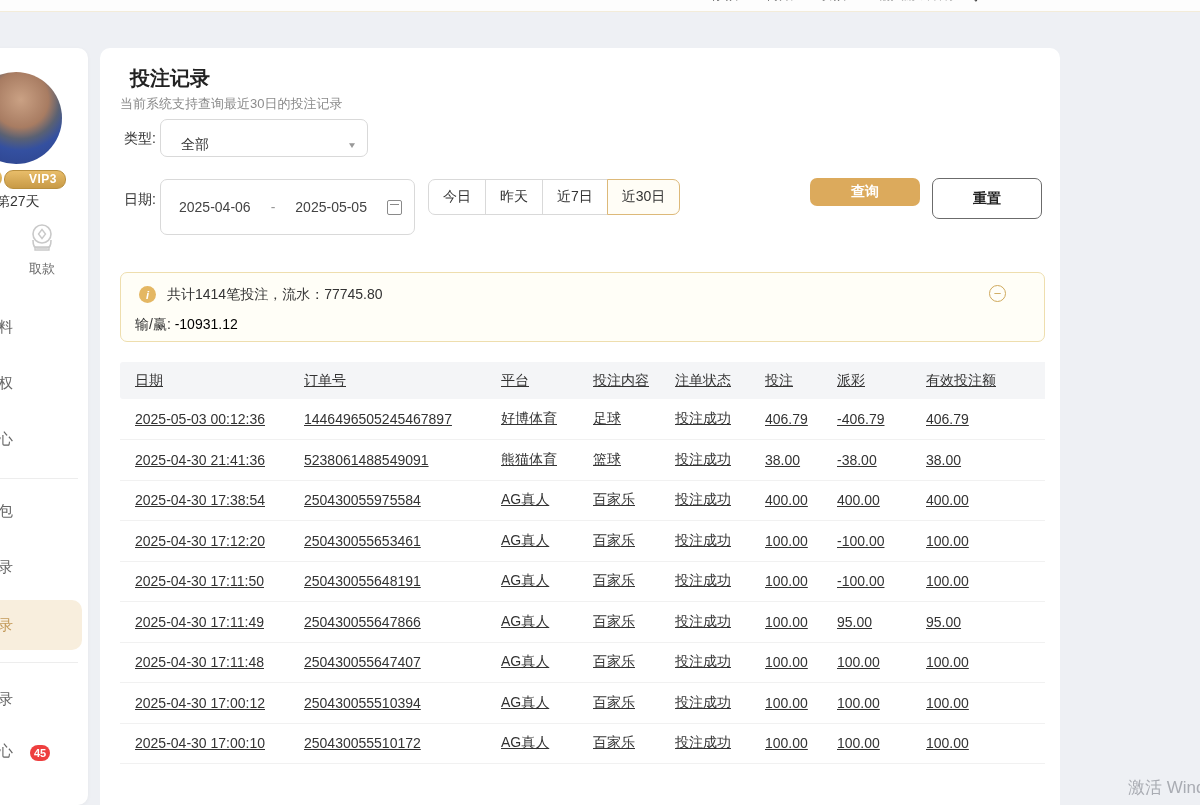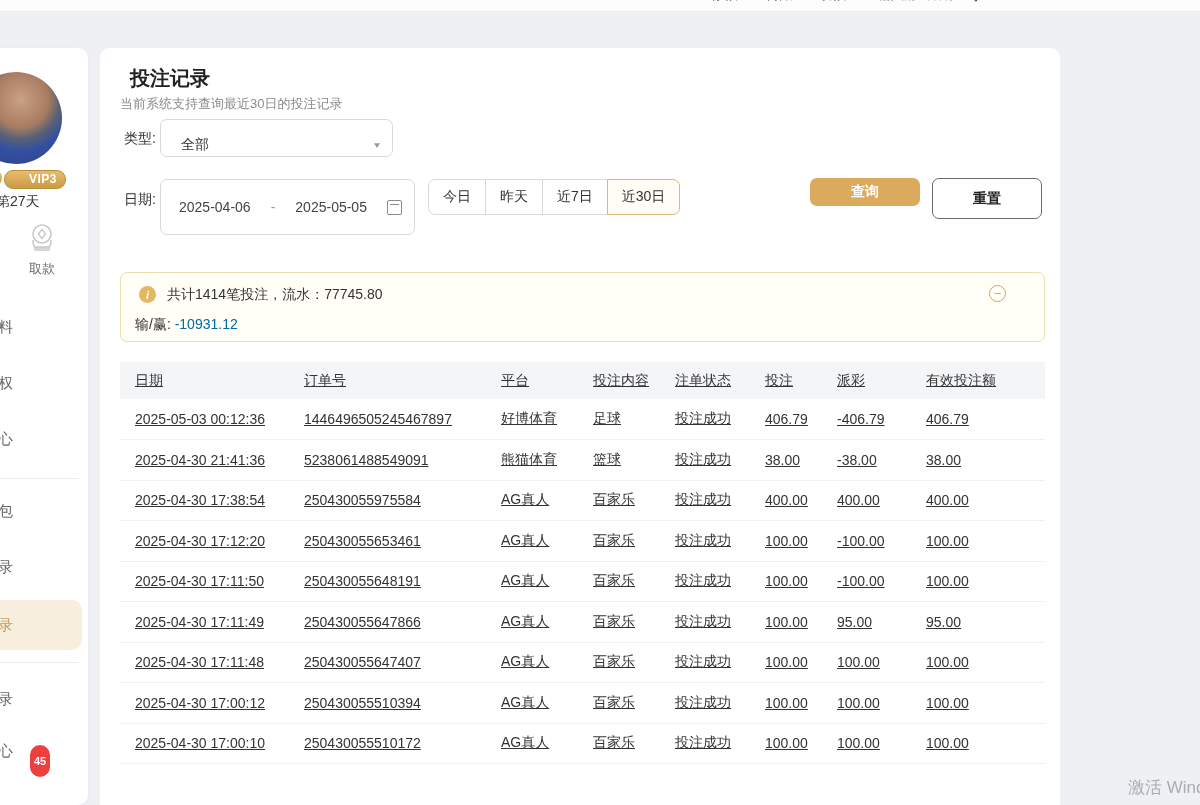--- a/index.html
+++ b/index.html
@@ -44,34 +44,34 @@
   .withdraw svg { display:block; margin:0 auto; }
   .withdraw-label { font-size:13px; color:#666; margin-top:4px; }
   .side-menu-item { position:absolute; left:0; width:100px; font-size:15px; color:#666; padding-left:12px; white-space:nowrap; }
   .side-divider { position:absolute; left:0; width:92px; border-top:1px solid #ededed; }
   .side-active {
     position:absolute; left:0; top:552px; width:96px; height:50px;
     background:#f8eedd; border-radius:10px; display:flex; align-items:center; padding-left:12px;
     color:#c39a5b; font-size:15px;
   }
   .side-badge {
-    position:absolute; left:44px; top:697px; min-width:20px; height:32px; border-radius:10px;
+    position:absolute; left:44px; top:697px; min-width:20px; height:16px; border-radius:10px;
     background:#ee3f3f; color:#fff; font-size:11px; font-weight:bold;
     display:flex; align-items:center; justify-content:center; padding:0 4px;
   }
   
   .main-card {
     position:absolute; left:100px; top:48px; width:960px; height:790px;
     background:#fff; border-radius:10px; z-index:1;
   }
   .page-title { position:absolute; left:30px; top:17px; font-size:20px; font-weight:bold; color:#222; }
   .page-subtitle { position:absolute; left:20px; top:47px; font-size:13px; color:#8b8b8b; }
   .filter-label { position:absolute; font-size:14px; color:#333; }
   .select-box {
-    position:absolute; left:60px; top:71px; width:233px; height:38px;
+    position:absolute; left:60px; top:71px; width:208px; height:38px;
     border:1px solid #d9d9d9; border-radius:7px; background:#fff;
     display:flex; align-items:center; padding:13px 12px 0 20px; font-size:14px; color:#333;
     cursor:pointer;
   }
   .select-box .chev { margin-left:auto; color:#999; font-size:12px; transform:scaleY(0.8); }
   .date-box {
     position:absolute; left:60px; top:131px; width:255px; height:56px;
     border:1px solid #d9d9d9; border-radius:7px; background:#fff;
     display:flex; align-items:center; justify-content:space-between;
     padding:0 12px 0 18px; font-size:14px; color:#444;
@@ -105,21 +105,21 @@
     position:absolute; left:20px; top:224px; width:925px; height:70px;
     background:#fffef7; border:1px solid #eedeae; border-radius:7px;
   }
   .info-icon {
     position:absolute; left:18px; top:13px; width:17px; height:17px; border-radius:50%;
     background:#e4b763; color:#fff; font-size:11px; font-weight:bold; font-style:italic;
     display:flex; align-items:center; justify-content:center;
   }
   .summary-line1 { position:absolute; left:46px; top:13px; font-size:14px; color:#333; }
   .summary-line2 { position:absolute; left:14px; top:43px; font-size:14px; color:#333; }
-  .loss { color:#0369a1; }
+  .loss { color:#000000; }
   .collapse-icon {
     position:absolute; right:38px; top:12px; width:17px; height:17px; border-radius:50%;
     border:1.5px solid #cfa95c; color:#cfa95c; display:flex; align-items:center; justify-content:center;
     font-size:13px; line-height:1; cursor:pointer;
   }
   
   .bet-table { position:absolute; left:20px; top:314px; width:925px; border-collapse:collapse; table-layout:fixed;text-decoration:underline; }
   .bet-table th {
     background:#f4f5f7; font-size:14px; font-weight:normal; color:#333;
     text-align:left; height:37px; padding:0 4px;

